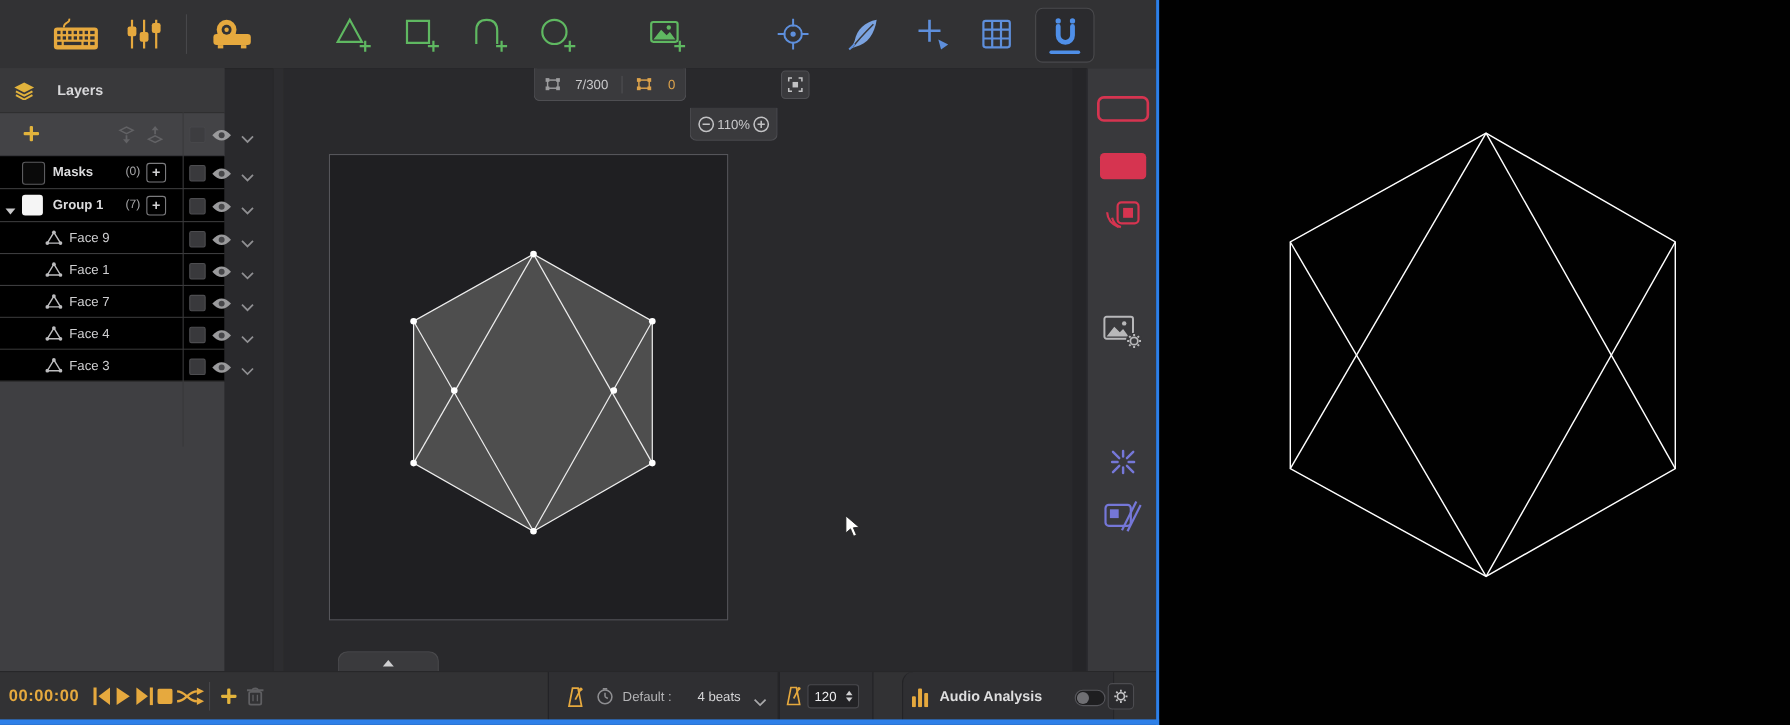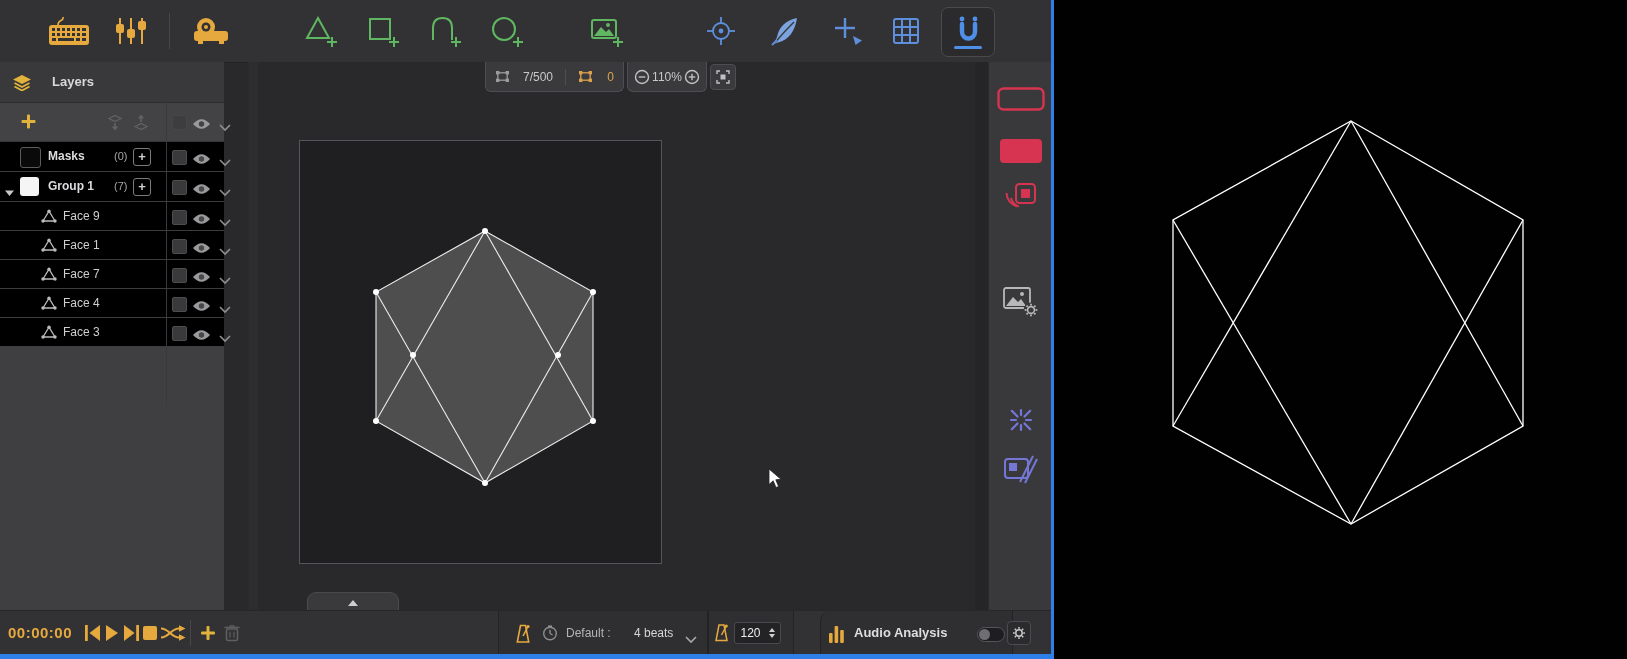--- a/index.html
+++ b/index.html
@@ -8,21 +8,21 @@
   .main{position:absolute;left:0;top:0;width:1051px;height:659px;background:#29292c;}
 
   
   .topbar{position:absolute;left:0;top:0;width:1051px;height:62px;background:#323234;border-bottom:1px solid #232325;}
   .tb{position:absolute;top:9px;width:46px;height:44px;display:flex;align-items:center;justify-content:center;}
   .tb-divider{position:absolute;left:169px;top:13px;width:1px;height:36px;background:#47474a;}
   .tb-active{left:941px;width:52px;height:48px;top:7px;background:#2b2b2e;border:1px solid #4a4a4d;border-radius:7px;flex-direction:column;}
   .tb-underline{width:28px;height:3px;background:#4f8fe8;border-radius:2px;margin-top:2px;}
 
   
-  .layers{position:absolute;left:0;top:62px;width:224px;height:548px;background:#3f3f42;}
+  .layers{position:absolute;left:0;top:62px;width:204px;height:548px;background:#3f3f42;}
   .layers-header{height:40px;background:#39393b;border-bottom:1px solid #2d2d2f;position:relative;}
   .layers-title{position:absolute;left:52px;top:0;line-height:40px;font-size:13px;font-weight:bold;color:#d8d8da;}
   .layers-hicon{position:absolute;left:12px;top:12px;}
   .layers-controls{height:38px;background:#434346;border-bottom:1px solid #353538;position:relative;}
   .lrow{position:relative;height:30px;background:#000000;border-bottom:1px solid #3c3c3e;box-sizing:border-box;}
   .face-row{height:29px;}
   .lrow-label{position:absolute;left:63px;top:0;line-height:28px;font-size:12px;color:#cfcfd1;white-space:nowrap;}
   .lrow-label.bold{left:48px;font-weight:bold;color:#dcdcde;}
   .lrow-count{position:absolute;left:114px;top:0;line-height:28px;font-size:11px;color:#a6a6a8;}
   .swatch{position:absolute;left:20px;top:5px;width:19px;height:19px;border-radius:3px;}
@@ -425,35 +425,35 @@
       <div class="ibox" style="left:227px;width:139px;padding:0 9px;gap:5px;">
         <svg width="15" height="13" viewBox="0 0 15 13">
           <rect x="2.8" y="2.8" width="9.4" height="7.4" fill="none" stroke="#9c9c9e" stroke-width="1.3"></rect>
           <g fill="#9c9c9e">
               <rect x="1" y="1" width="3.4" height="3.4"></rect>
               <rect x="10.6" y="1" width="3.4" height="3.4"></rect>
               <rect x="1" y="8.6" width="3.4" height="3.4"></rect>
               <rect x="10.6" y="8.6" width="3.4" height="3.4"></rect>
             </g>
         </svg>
-        <span style="width:38px;text-align:right;">7/500</span>
+        <span style="width:38px;text-align:right;">7/300</span>
         <span class="vsep"></span>
         <svg width="15" height="13" viewBox="0 0 15 13">
           <rect x="2.8" y="2.8" width="9.4" height="7.4" fill="none" stroke="#dca24b" stroke-width="1.3"></rect>
           <g fill="#dca24b">
               <rect x="1" y="1" width="3.4" height="3.4"></rect>
               <rect x="10.6" y="1" width="3.4" height="3.4"></rect>
               <rect x="1" y="8.6" width="3.4" height="3.4"></rect>
               <rect x="10.6" y="8.6" width="3.4" height="3.4"></rect>
             </g>
         </svg>
         <span style="width:16px;text-align:right;color:#dca24b;">0</span>
       </div>
 
-      <div class="ibox" style="left:369px;width:80px;justify-content:space-between;padding:0 6px;">
+      <div class="ibox" style="left:369px;width:80px;justify-content:space-between;padding:0 6px;margin-top:36px;">
         <svg width="16" height="16" viewBox="0 0 16 16">
           <circle cx="8" cy="8" r="6.5" fill="none" stroke="#c2c2c4" stroke-width="1.4"></circle>
             <line x1="4.7" y1="8" x2="11.3" y2="8" stroke="#c2c2c4" stroke-width="1.4"></line>
         </svg>
         <span>110%</span>
         <svg width="16" height="16" viewBox="0 0 16 16">
           <circle cx="8" cy="8" r="6.5" fill="none" stroke="#c2c2c4" stroke-width="1.4"></circle>
             <line x1="4.7" y1="8" x2="11.3" y2="8" stroke="#c2c2c4" stroke-width="1.4"></line>
             <line x1="8" y1="4.7" x2="8" y2="11.3" stroke="#c2c2c4" stroke-width="1.4"></line>
         </svg>

